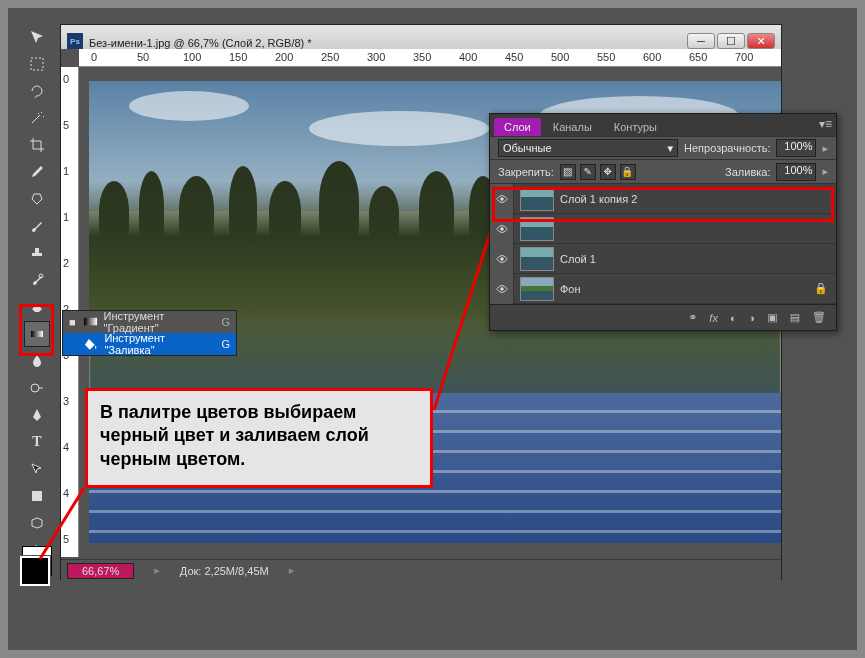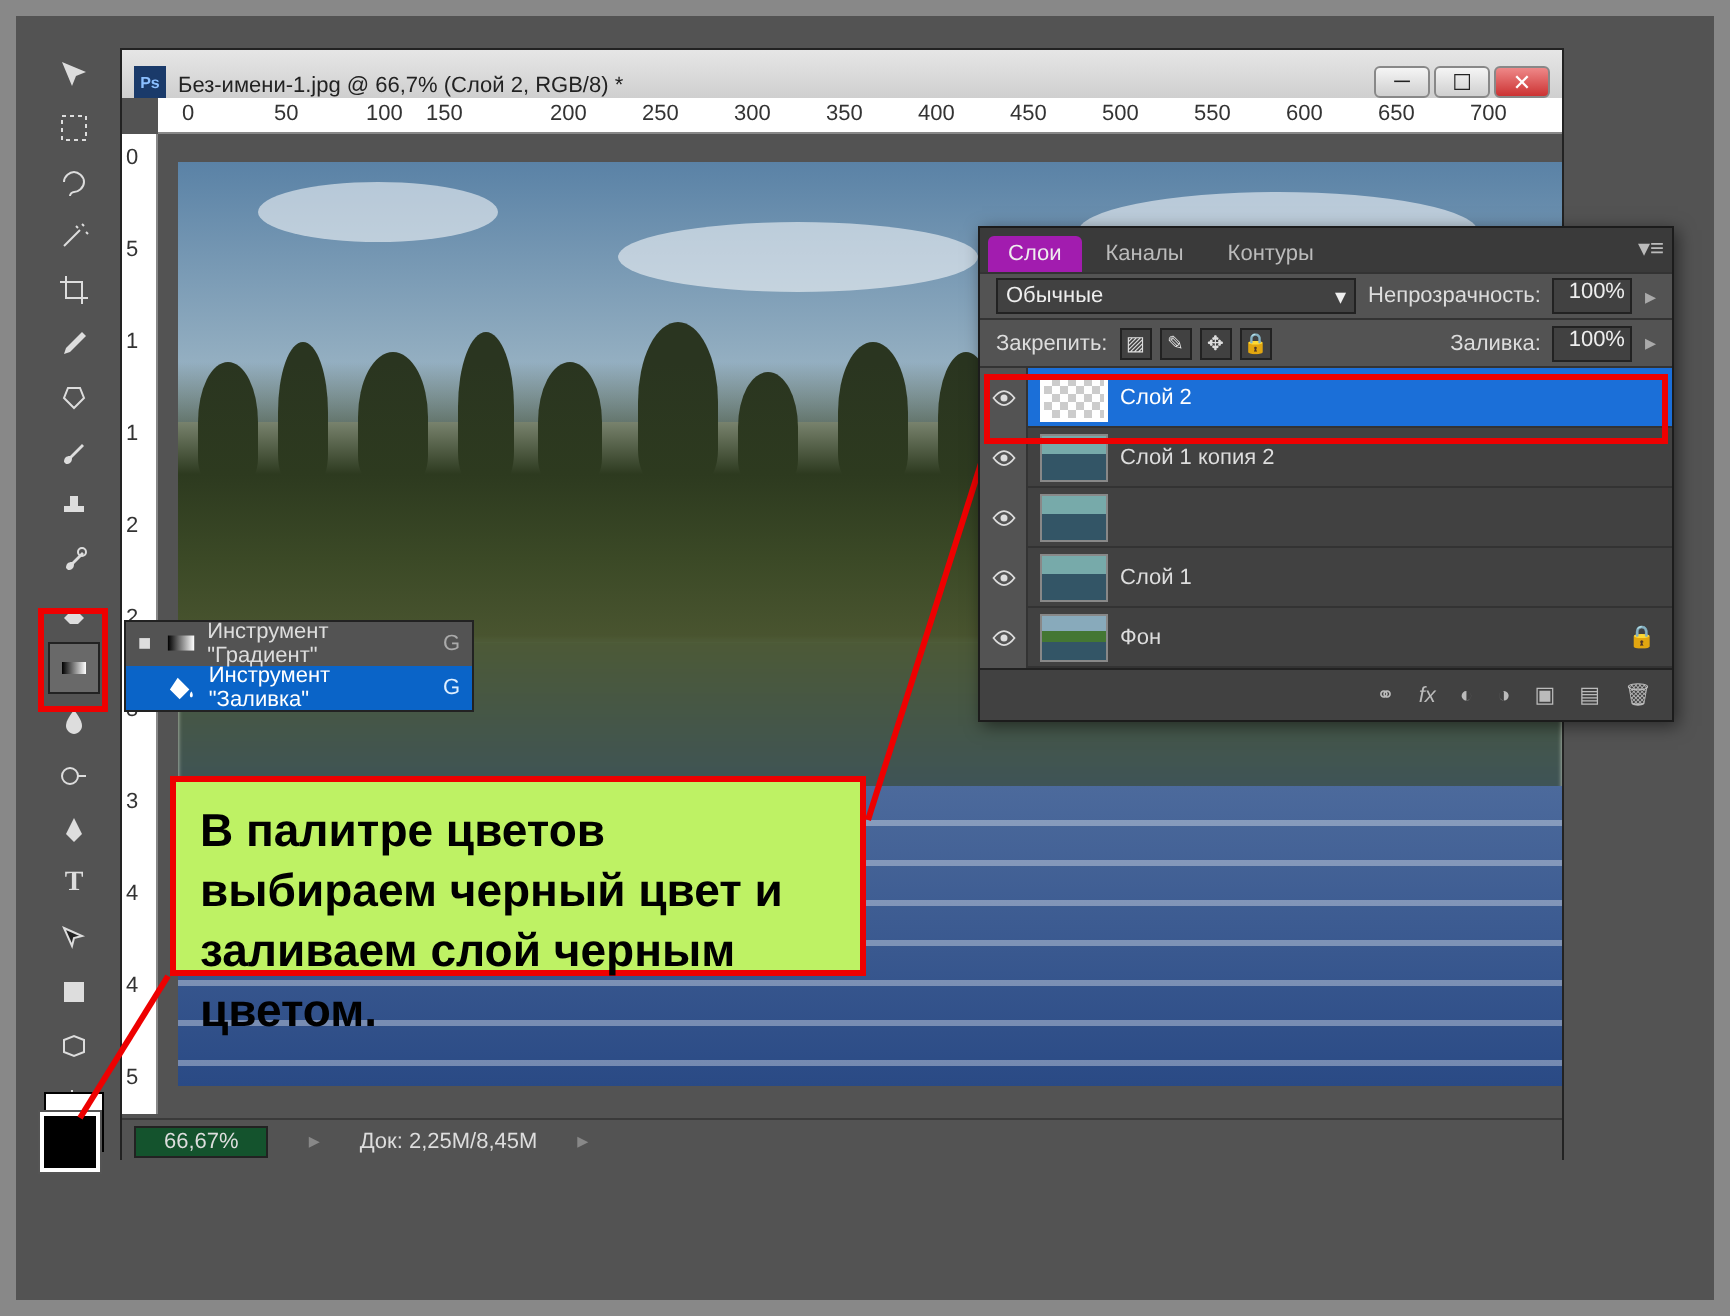--- a/index.html
+++ b/index.html
@@ -26,30 +26,30 @@
 .img{position:absolute;left:10px;top:14px;width:692px;height:462px;background:linear-gradient(to bottom,#6b8fb0 0%,#a8c0d0 18%,#7a9bb8 25%,#cfd6c8 28%);overflow:hidden}
 .sky{position:absolute;top:0;left:0;right:0;height:130px;background:linear-gradient(to bottom,#5a82a6,#a5bcc9);}
 .cloud{position:absolute;background:rgba(255,255,255,0.55);border-radius:50%}
 .trees{position:absolute;top:100px;left:0;right:0;height:140px;background:linear-gradient(to bottom,transparent 0%,#2d3a1f 40%,#3b4926 70%,#4a5530 100%)}
 .treetops{position:absolute;top:80px;left:0;right:0;height:80px}
 .treetops span{position:absolute;bottom:0;background:#2a3520;border-radius:50% 50% 20% 20%}
 .refl{position:absolute;top:238px;left:0;right:0;height:120px;background:linear-gradient(to bottom,#4d5a36,#36506a);filter:blur(1px);transform:scaleY(1)}
 .water{position:absolute;bottom:0;left:0;right:0;height:150px;background:linear-gradient(to bottom,#4c6a9c,#2a4a85)}
 .wave{position:absolute;left:0;right:0;height:3px;background:rgba(255,255,255,0.35)}
 .statusbar{height:22px;background:#535353;border-top:1px solid #3a3a3a;display:flex;align-items:center;color:#ddd;padding:0 6px;gap:20px}
-.zoom-box{background:#14532d;border:1px solid #222;padding:1px 14px}
+.zoom-box{background:#be185d;border:1px solid #222;padding:1px 14px}
 
 .flyout{position:absolute;left:62px;top:310px;width:175px;background:#535353;border:1px solid #222;z-index:50}
 .flyout-row{height:22px;display:flex;align-items:center;padding:0 6px;gap:6px;color:#ddd;cursor:pointer}
 .flyout-row.sel{background:#0a64c8;color:#fff}
 .flyout-row .shortcut{margin-left:auto;color:#aaa}
 .flyout-row.sel .shortcut{color:#dfefff}
 .fly-icon{width:16px;height:16px;display:flex;align-items:center;justify-content:center}
 
-.annot{position:absolute;left:85px;top:388px;width:348px;height:100px;border:3px solid #e00;background:#bef264;z-index:40;padding:10px 12px;font-size:23px;font-weight:bold;color:#000;line-height:1.3}
+.annot{position:absolute;left:85px;top:388px;width:348px;height:100px;border:3px solid #e00;background:#e5e5e5;z-index:40;padding:10px 12px;font-size:18px;font-weight:bold;color:#000;line-height:1.3}
 
 .panel{position:absolute;left:489px;top:113px;width:348px;background:#535353;border:1px solid #1c1c1c;z-index:60;box-shadow:2px 2px 8px rgba(0,0,0,0.5)}
 .panel-tabs{height:22px;background:#3a3a3a;display:flex;align-items:flex-end;padding:0 4px;gap:2px}
 .ptab{padding:3px 10px;color:#bbb;cursor:pointer;border-radius:3px 3px 0 0}
 .ptab.active{background:#a21caf;color:#eee}
 .pmenu{position:absolute;right:4px;top:3px;color:#bbb;cursor:pointer;font-size:12px}
 .panel-opts{height:24px;display:flex;align-items:center;padding:0 8px;gap:6px;color:#ddd;border-top:1px solid #333;border-bottom:1px solid #333}
 .dropdown{background:#414141;border:1px solid #222;height:18px;flex:1;padding:0 4px;display:flex;align-items:center;justify-content:space-between;color:#eee}
 .pct{width:40px;background:#414141;border:1px solid #222;height:18px;text-align:right;padding:0 3px;color:#eee}
 .lock-row{height:24px;display:flex;align-items:center;padding:0 8px;gap:6px;color:#ddd;border-bottom:1px solid #333}
@@ -197,21 +197,21 @@
     <div class="winbtns">
       <div class="winbtn">─</div>
       <div class="winbtn">☐</div>
       <div class="winbtn close">✕</div>
     </div>
   </div>
   <div class="ruler-h" id="rh">
       <span style="left: 12px;">0</span>
       <span style="left: 58px;">50</span>
       <span style="left: 104px;">100</span>
-      <span style="left: 134px;">150</span>
+      <span style="left: 150px;">150</span>
       <span style="left: 196px;">200</span>
       <span style="left: 242px;">250</span>
       <span style="left: 288px;">300</span>
       <span style="left: 334px;">350</span>
       <span style="left: 380px;">400</span>
       <span style="left: 426px;">450</span>
       <span style="left: 472px;">500</span>
       <span style="left: 518px;">550</span>
       <span style="left: 564px;">600</span>
       <span style="left: 610px;">650</span>
@@ -332,30 +332,20 @@
       <span>▨</span>
       <span>✎</span>
       <span>✥</span>
       <span>🔒</span>
     </div>
     <span style="margin-left:auto">Заливка:</span>
     <div class="pct">100%</div>
     <span style="color:#aaa">▸</span>
   </div>
   <div class="layers-list" id="layerlist">
-      <div class="layer-row sel">
-        <div class="eye">
-          <svg width="14" height="14" viewBox="0 0 16 16">
-            <path d="M8 4c3 0 6 4 6 4s-3 4-6 4-6-4-6-4 3-4 6-4z" fill="none" stroke="#ddd"></path>
-            <circle cx="8" cy="8" r="2" fill="#ddd"></circle>
-          </svg>
-        </div>
-        <div class="thumb"></div>
-        <span class="layer-name">Слой 2</span>
-      </div>
       <div class="layer-row">
         <div class="eye">
           <svg width="14" height="14" viewBox="0 0 16 16">
             <path d="M8 4c3 0 6 4 6 4s-3 4-6 4-6-4-6-4 3-4 6-4z" fill="none" stroke="#ddd"></path>
             <circle cx="8" cy="8" r="2" fill="#ddd"></circle>
           </svg>
         </div>
         <div class="thumb img-t"></div>
         <span class="layer-name">Слой 1 копия 2</span>
       </div>

